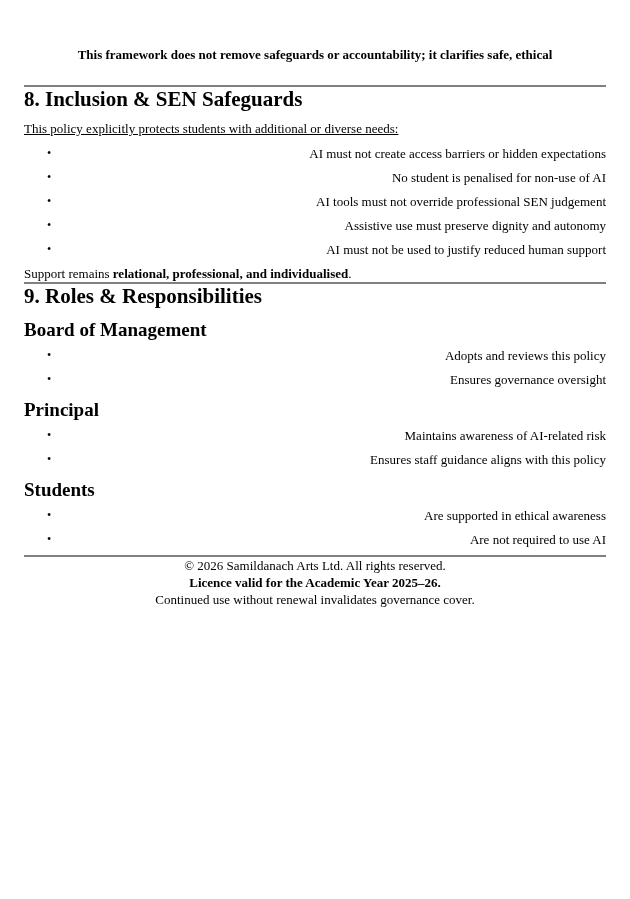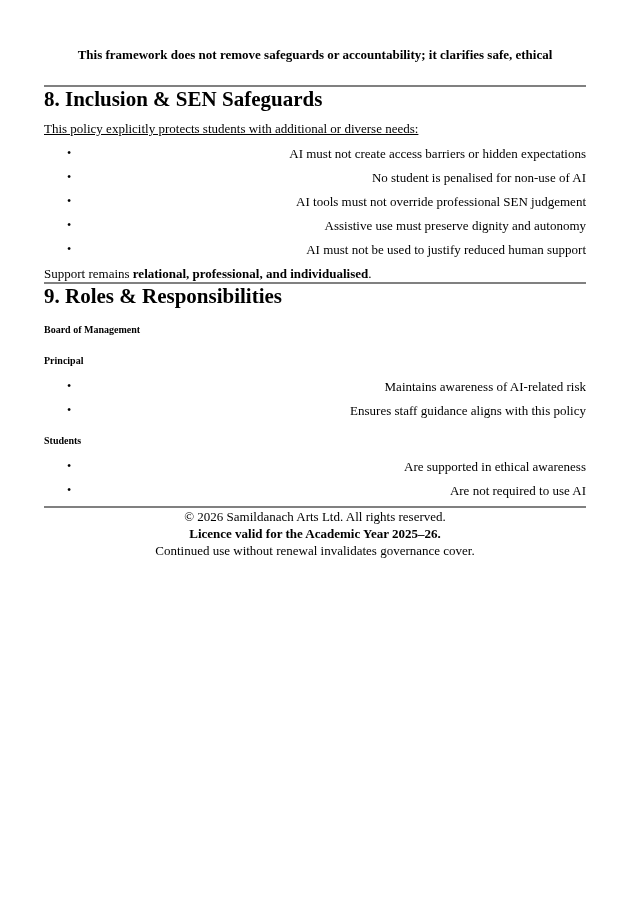--- a/index.html
+++ b/index.html
@@ -10,21 +10,21 @@
   body {
     width: 630px;
     height: 899px;
     overflow: hidden;
     color: #000000;
     font-family: "Liberation Serif", "DejaVu Serif", serif;
     font-size: 13px;
     line-height: 17px;
   }
   .page {
-    padding: 0 44px;
+    padding: 0 24px;
     box-sizing: border-box;
     width: 630px;
   }
   .intro {
     margin: 46px 0 22px 0;
     font-weight: bold;
     text-align: center;
   }
   hr.rule {
     border: none;
@@ -59,21 +59,21 @@
     content: "\2022";
     position: absolute;
     left: -12px;
     top: 0;
     font-size: 12px;
   }
   p.closing {
     margin: 2px 0 0 0;
   }
   h3.role-heading {
-    font-size: 10px;
+    font-size: 19px;
     line-height: 19px;
     font-weight: bold;
     margin: 12px 0 8px 0;
     font-family: Liberation Serif, serif;
   }
   .role-block ul.bullets { margin-bottom: 0; }
   .role-block ul.bullets li { margin-bottom: 7px; }
   footer.licence-footer {
     text-align: center;
     line-height: 17px;
@@ -108,20 +108,24 @@
     <p class="closing"><span>Support remains </span><strong>relational, professional, and individualised</strong><span>.</span></p>
   </section>
 
   <hr class="rule rule-2">
 
   <section>
     <h2 class="section-heading">9. Roles &amp; Responsibilities</h2>
 
     <div class="role-block">
       <h3 class="role-heading">Board of Management</h3>
+      <ul class="bullets">
+        <li>Adopts and reviews this policy</li>
+        <li>Ensures governance oversight</li>
+      </ul>
     </div>
 
     <div class="role-block">
       <h3 class="role-heading">Principal</h3>
       <ul class="bullets">
         <li>Maintains awareness of AI-related risk</li>
         <li>Ensures staff guidance aligns with this policy</li>
       </ul>
     </div>
 

